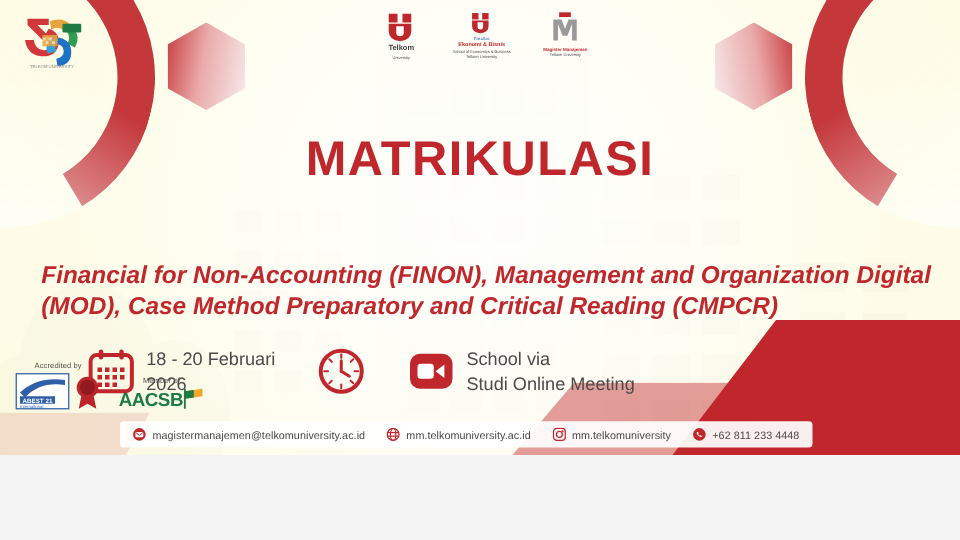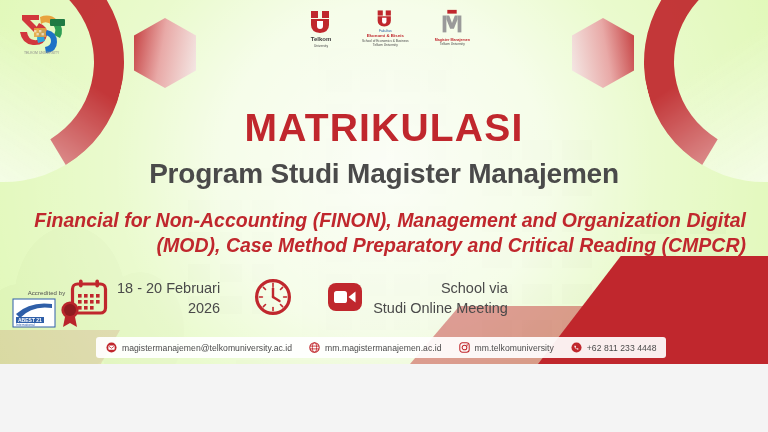--- a/index.html
+++ b/index.html
@@ -6,21 +6,21 @@
   html,body { width:768px; height:432px; overflow:hidden; }
   body {
     font-family:"Liberation Sans", sans-serif;
     background:#f4f4f4;
     position:relative;
   }
   #poster {
     position:absolute; inset:0;
     width:768px; height:364px;
     overflow:hidden;
-    background:#bef264;
+    background:#fef9c3;
   }
 
   
   .bg-photo {
     position:absolute; left:0; top:0; width:768px; height:432px;
     opacity:.30;
     filter:grayscale(1) contrast(1.05) brightness(1.12);
   }
   .bg-wash {
     position:absolute; inset:0;
@@ -109,29 +109,29 @@
   .h-matrikulasi {
     font-size:39px; font-weight:bold; color:#c0272d;
     letter-spacing:1.2px; line-height:1;
   }
   .h-program {
     margin-top:13px;
     font-size:28px; font-weight:bold; color:#4a4a4a;
     letter-spacing:-.2px; line-height:1;
   }
   .subtitle {
-    position:absolute; left:12px; right:22px; top:208px;
+    position:absolute; left:33px; right:22px; top:208px;
     font-size:19.5px; font-weight:bold; font-style:italic;
-    color:#c0272d; line-height:1.28; text-align:right;
+    color:#c0272d; line-height:1.28; text-align:left;
   }
 
   
   .inforow {
     position:absolute; left:70px; top:278px;
-    display:flex; align-items:flex-start; gap:34px;text-align:right;
+    display:flex; align-items:flex-start; gap:34px;
   }
   .infoitem { display:flex; align-items:flex-start; gap:9px; }
   .infotext {
     font-size:14.5px; color:#4a4a4a; line-height:1.35;
     white-space:nowrap; padding-top:1px;
   }
   .icon-box { flex:0 0 auto; }
 
   
   .accred {
@@ -325,21 +325,20 @@
         <path d="M22 8 h4 v18 h-4 z" fill="#9a9a9a"></path>
         <path d="M10 8 h3 l3 8 3 -8 h3 v4 l-4 10 h-4 l-4 -10 z" fill="#9a9a9a"></path>
       </svg>
       <div class="tl-cap red" style="font-size:3.6px;">Magister Manajemen</div>
       <div class="tl-cap">Telkom University</div>
     </div>
   </div>
 
   <div class="headline">
     <div class="h-matrikulasi">MATRIKULASI</div>
-    <div class="h-program">Program Studi Magister Manajemen</div>
   </div>
   <div class="subtitle">Financial for Non-Accounting (FINON), Management and Organization Digital (MOD), Case Method Preparatory and Critical Reading (CMPCR)</div>
 
   <div class="inforow">
 
     <div class="infoitem">
       <span class="icon-box">
         <svg width="38" height="38" viewBox="0 0 38 38">
           <rect x="2.5" y="6" width="33" height="29" rx="5" fill="none" stroke="#c0272d" stroke-width="3.2"></rect>
           <rect x="9" y="1.5" width="3.6" height="8" rx="1.8" fill="#c0272d"></rect>
@@ -413,41 +412,52 @@
           <text x="4" y="28.4" font-family="'Liberation Sans',sans-serif" font-size="3.4" fill="#2f5fa8">International</text>
         </svg>
         <svg width="22" height="28" viewBox="0 0 22 28">
           <circle cx="11" cy="10" r="8.6" fill="#b9252b"></circle>
           <circle cx="11" cy="10" r="6" fill="#8f1b20"></circle>
           <path d="M6 17 L4 27 L11 23 L18 27 L16 17 Z" fill="#b9252b"></path>
         </svg>
       </div>
     </div>
 
+    <div class="acc-col">
+      <div class="acc-label mem">Member of</div>
+      <div style="display:flex;align-items:flex-end;gap:1px;">
+        <span class="aacsb-word">AACSB</span>
+        <svg width="16" height="18" viewBox="0 0 16 18">
+          <path d="M1 3 L15 1 L15 7 L1 9 Z" fill="#f0a82c"></path>
+          <path d="M1 3 L8 2 L8 8 L1 9 Z" fill="#1d7a44"></path>
+          <rect x="0" y="1" width="1.6" height="16" fill="#1d7a44"></rect>
+        </svg>
+      </div>
+    </div>
   </div>
 
   <div class="footer">
 
     <div class="fitem">
       <svg width="11" height="11" viewBox="0 0 14 14">
         <circle cx="7" cy="7" r="6.4" fill="#c0272d"></circle>
         <rect x="3" y="4.6" width="8" height="5.4" rx="1" fill="#ffffff"></rect>
         <path d="M3.4 5.2 L7 8 L10.6 5.2" fill="none" stroke="#c0272d" stroke-width="1"></path>
       </svg>
       <span class="ftext">magistermanajemen@telkomuniversity.ac.id</span>
     </div>
 
     <div class="fitem">
       <svg width="11" height="11" viewBox="0 0 14 14">
         <circle cx="7" cy="7" r="6" fill="none" stroke="#c0272d" stroke-width="1.3"></circle>
         <ellipse cx="7" cy="7" rx="2.7" ry="6" fill="none" stroke="#c0272d" stroke-width="1.1"></ellipse>
         <line x1="1.2" y1="5.2" x2="12.8" y2="5.2" stroke="#c0272d" stroke-width="1.1"></line>
         <line x1="1.2" y1="8.8" x2="12.8" y2="8.8" stroke="#c0272d" stroke-width="1.1"></line>
       </svg>
-      <span class="ftext">mm.magistermanajemen.ac.id</span>
+      <span class="ftext">mm.telkomuniversity.ac.id</span>
     </div>
 
     <div class="fitem">
       <svg width="11" height="11" viewBox="0 0 14 14">
         <rect x="1" y="1" width="12" height="12" rx="3.4" fill="none" stroke="#c0272d" stroke-width="1.3"></rect>
         <circle cx="7" cy="7" r="3" fill="none" stroke="#c0272d" stroke-width="1.3"></circle>
         <circle cx="10.4" cy="3.7" r=".95" fill="#c0272d"></circle>
       </svg>
       <span class="ftext">mm.telkomuniversity</span>
     </div>

